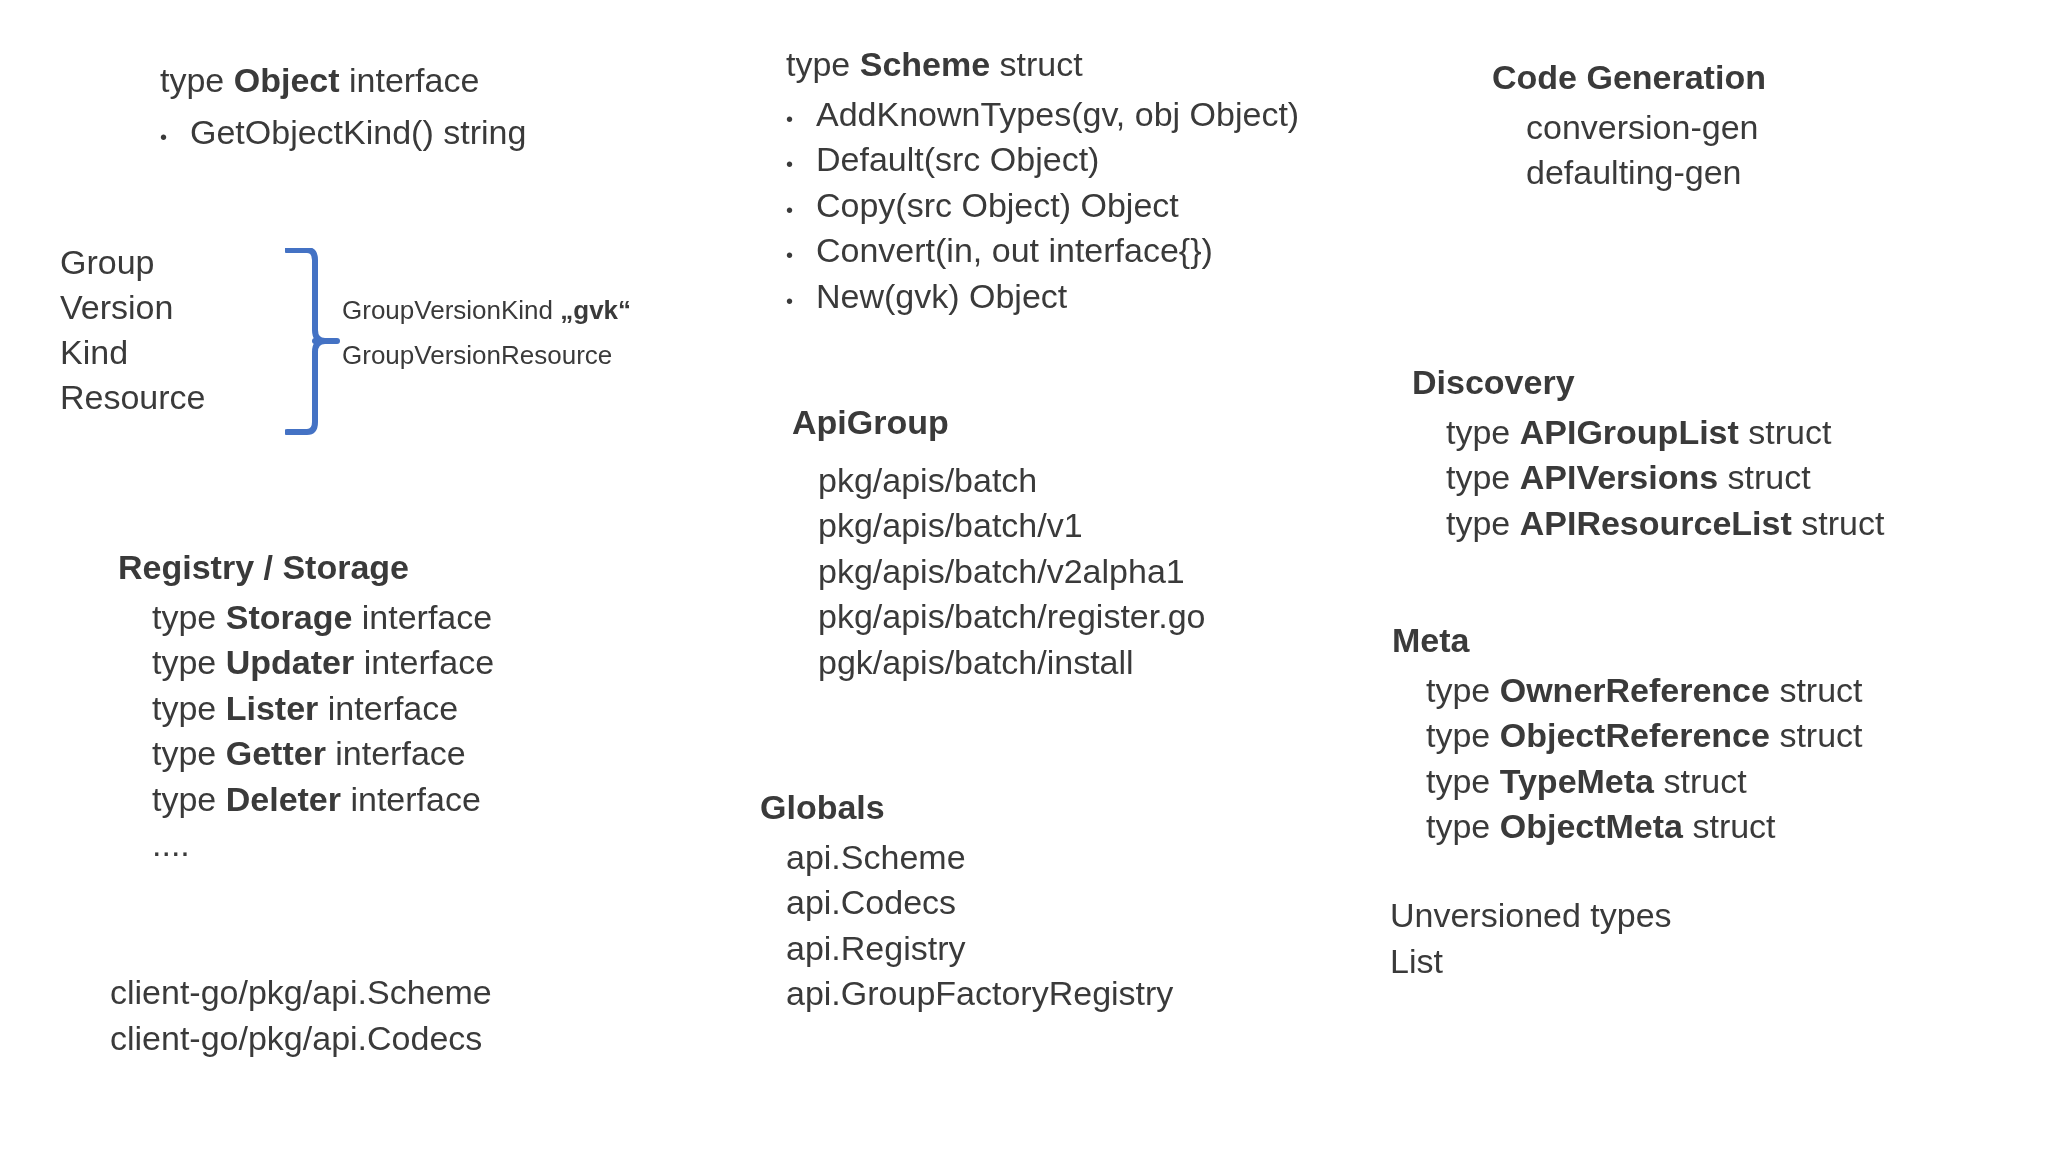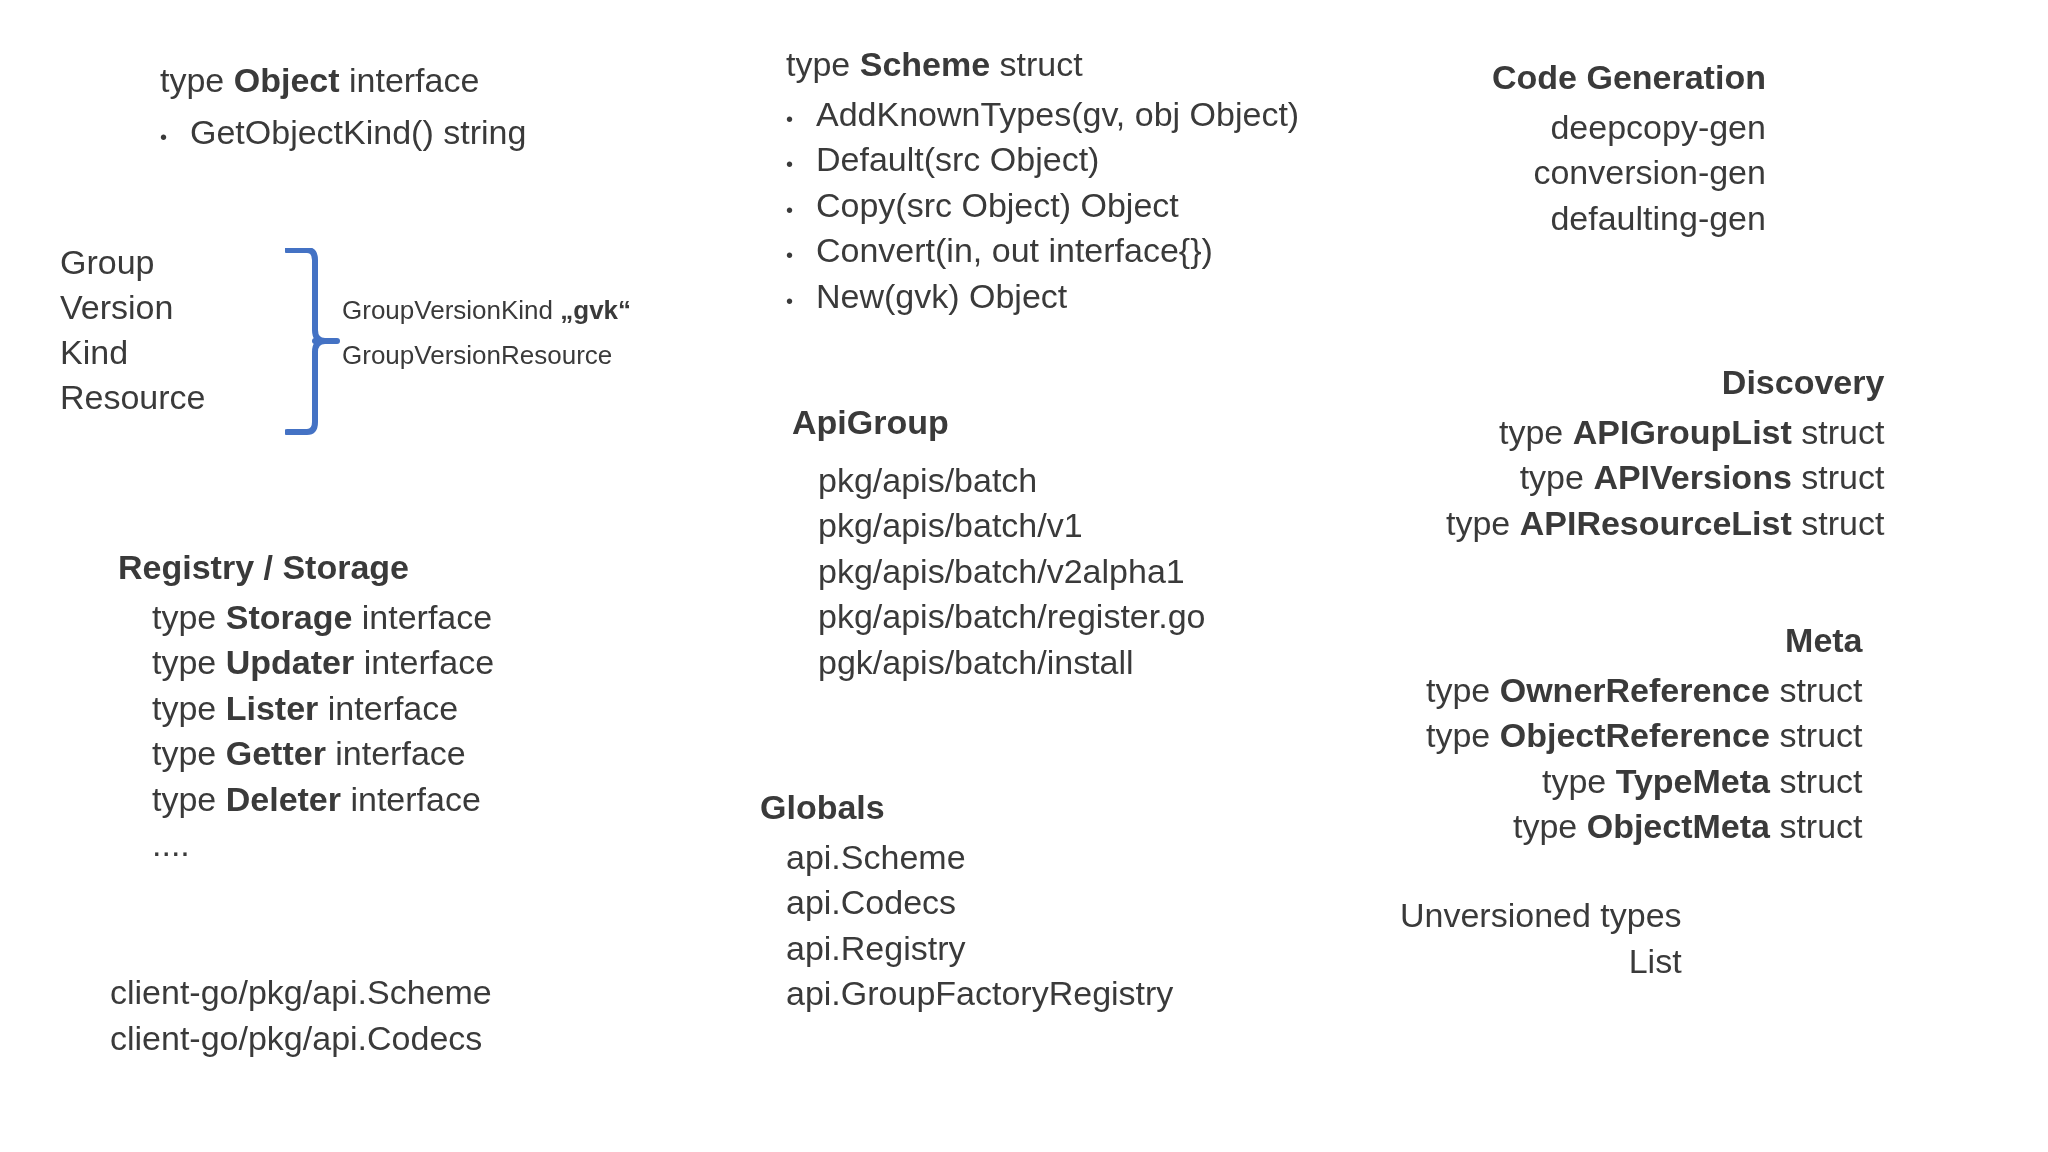--- a/index.html
+++ b/index.html
@@ -60,21 +60,21 @@
   #gvk-words { position: absolute; left: 0; top: 0; }
   #gvk-words .line { font-size: 34px; line-height: 45px; }
 
   #gvk-bracket { position: absolute; left: 225px; top: 8px; }
   #gvk-right { position: absolute; left: 282px; top: 48px; }
   #gvk-right .line { font-size: 26px; line-height: 45px; }
 
   
   #col-left   { position: absolute; left: 0;    top: 0; width: 760px;  height: 1148px; }
   #col-mid    { position: absolute; left: 760px; top: 0; width: 620px;  height: 1152px; }
-  #col-right  { position: absolute; left: 1380px; top: 0; width: 668px; height: 1152px; text-align: right; }
+  #col-right  { position: absolute; left: 1380px; top: 0; width: 668px; height: 1152px; }
 </style>
 </head>
 <body>
 
 <div class="slide">
 
   <div id="col-left">
 
     <div class="block" style="left:160px; top:58px;">
       <div class="line t-big"><span>type </span><span class="b">Object</span><span> interface</span></div>
@@ -172,21 +172,20 @@
         <div class="line t-big">api.GroupFactoryRegistry</div>
       </div>
     </div>
   </div>
 
   <div id="col-right">
 
     <div class="block" style="left:112px; top:55px;">
       <div class="line t-bighead">Code Generation</div>
       <div class="indent" style="margin-top:4px;">
-        <div class="line t-big">deepcopy-gen</div>
         <div class="line t-big">conversion-gen</div>
         <div class="line t-big">defaulting-gen</div>
       </div>
     </div>
 
     <div class="block" style="left:32px; top:360px;">
       <div class="line t-bighead">Discovery</div>
       <div class="indent" style="margin-top:4px;">
         <div class="line t-big"><span>type </span><span class="b">APIGroupList</span><span> struct</span></div>
         <div class="line t-big"><span>type </span><span class="b">APIVersions</span><span> struct</span></div>
@@ -197,19 +196,19 @@
     <div class="block" style="left:12px; top:618px;">
       <div class="line t-bighead">Meta</div>
       <div class="indent" style="margin-top:4px;">
         <div class="line t-big"><span>type </span><span class="b">OwnerReference</span><span> struct</span></div>
         <div class="line t-big"><span>type </span><span class="b">ObjectReference</span><span> struct</span></div>
         <div class="line t-big"><span>type </span><span class="b">TypeMeta</span><span> struct</span></div>
         <div class="line t-big"><span>type </span><span class="b">ObjectMeta</span><span> struct</span></div>
       </div>
     </div>
 
-    <div class="block" style="left:20px; top:893px;">
+    <div class="block" style="left:10px; top:893px;">
       <div class="line t-big">Unversioned types</div>
       <div class="line t-big">List</div>
     </div>
   </div>
 
 </div>
 
 </body></html>

